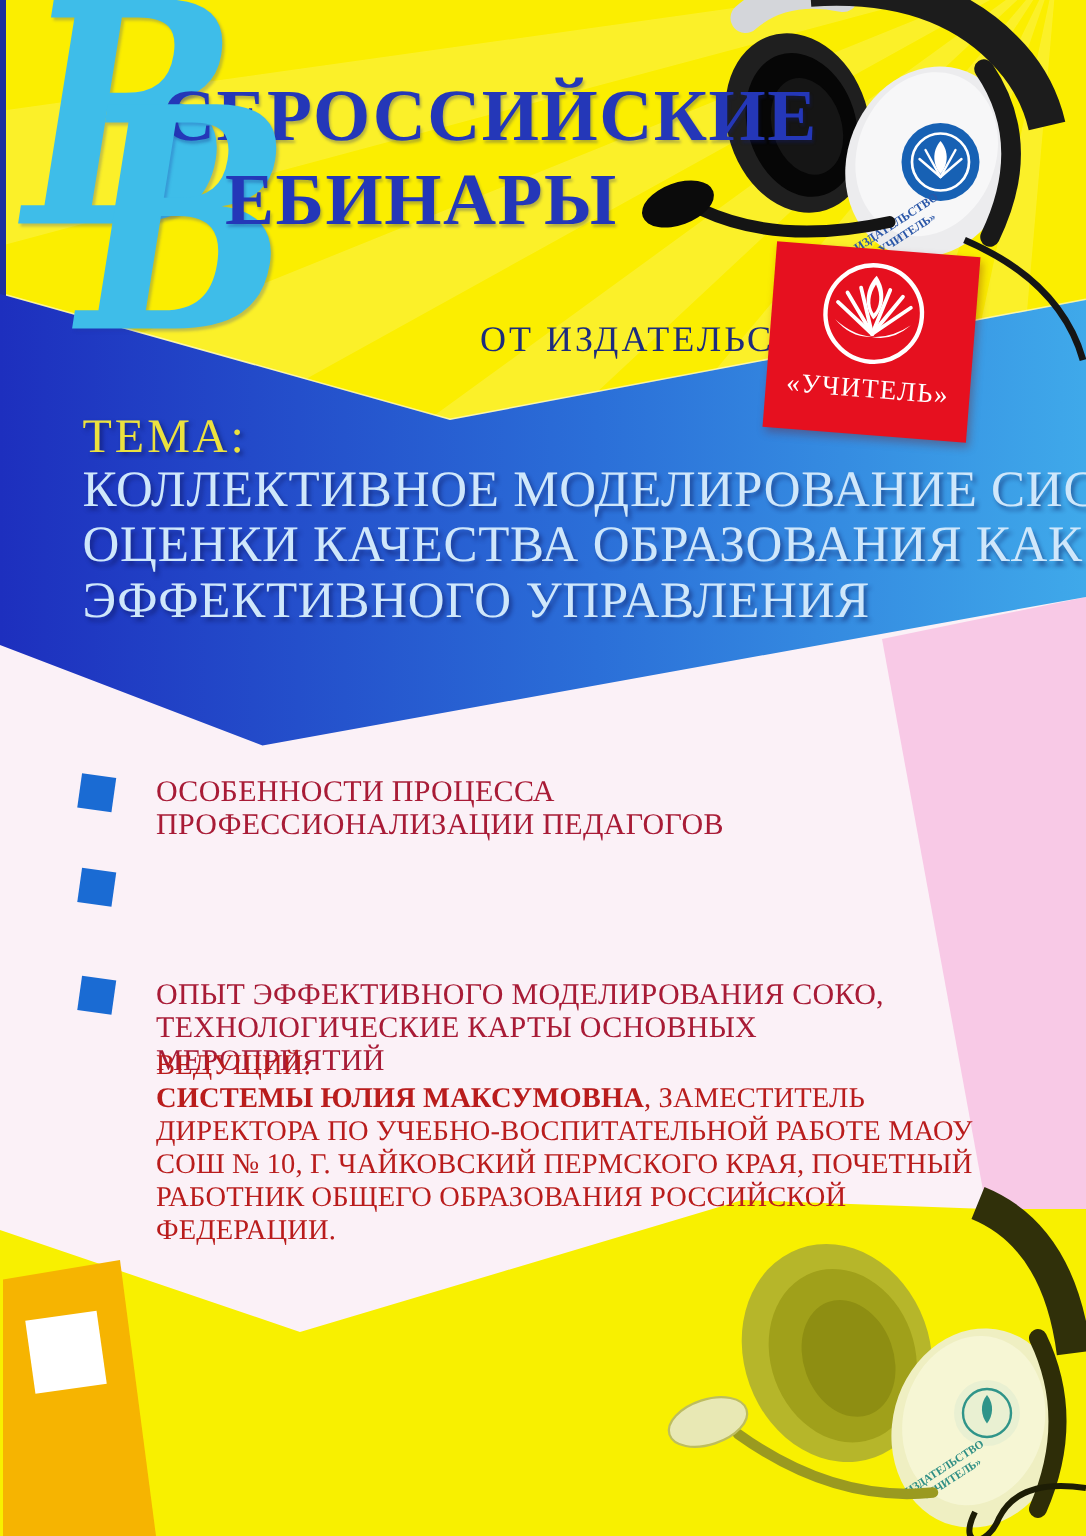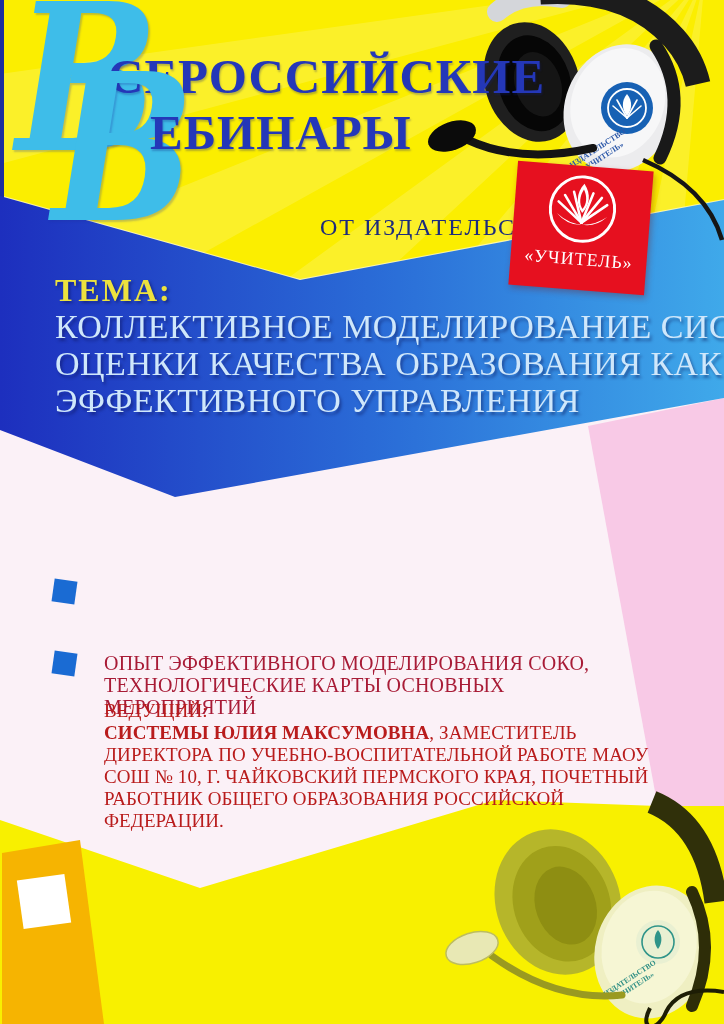--- a/index.html
+++ b/index.html
@@ -18,21 +18,20 @@
   .brandWord{
     font-weight:700;color:#2437b8;line-height:1;letter-spacing:1px;
     text-shadow:1px 2px 2px rgba(20,30,120,.3);
   }
   .fromPub{
     color:#1c2b7d;font-size:24px;letter-spacing:2px;font-weight:400;
   }
   .temaLabel{
     color:#ece23e;font-size:32px;letter-spacing:2px;
     text-shadow:2px 2px 3px rgba(10,15,80,.5);
-    font-weight:bold;
   }
   .titleLine{
     color:#cfe7fb;font-size:34px;line-height:37px;letter-spacing:.5px;
     text-shadow:2px 3px 3px rgba(10,15,80,.45);white-space:nowrap;
   }
   .bulletRow{position:absolute;left:53px;width:600px;}
   .bulletSq{
     position:absolute;left:0;top:0;width:23px;height:23px;background:#1a6bd3;
     transform:rotate(8deg);
   }
@@ -189,20 +188,24 @@
       <path d="M 0,-20 C 4,-13 4,-5 0,0 C -4,-5 -4,-13 0,-20 Z" fill="#e6101f"></path>
     </svg>
     <span class="badgeName">«УЧИТЕЛЬ»</span>
   </div>
 
   <div class="abs temaLabel" style="left:55px;top:272px;">ТЕМА:</div>
   <div class="abs titleLine" style="left:55px;top:308px;">КОЛЛЕКТИВНОЕ МОДЕЛИРОВАНИЕ СИСТЕМЫ</div>
   <div class="abs titleLine" style="left:55px;top:345px;">ОЦЕНКИ КАЧЕСТВА ОБРАЗОВАНИЯ КАК РЕСУРС</div>
   <div class="abs titleLine" style="left:55px;top:382px;">ЭФФЕКТИВНОГО УПРАВЛЕНИЯ</div>
 
+  <div class="bulletRow" style="top:517px;">
+    <span class="bulletSq"></span>
+    <span class="bulletTx">ОСОБЕННОСТИ ПРОЦЕССА ПРОФЕССИОНАЛИЗАЦИИ ПЕДАГОГОВ</span>
+  </div>
   <div class="bulletRow" style="top:580px;">
     <span class="bulletSq"></span>
   </div>
   <div class="bulletRow" style="top:652px;">
     <span class="bulletSq"></span>
     <span class="bulletTx">ОПЫТ ЭФФЕКТИВНОГО МОДЕЛИРОВАНИЯ СОКО, ТЕХНОЛОГИЧЕСКИЕ КАРТЫ ОСНОВНЫХ МЕРОПРИЯТИЙ</span>
   </div>
 
   <div class="abs presenter" style="left:104px;top:700px;">
     <span>ВЕДУЩИЙ:</span><br>

